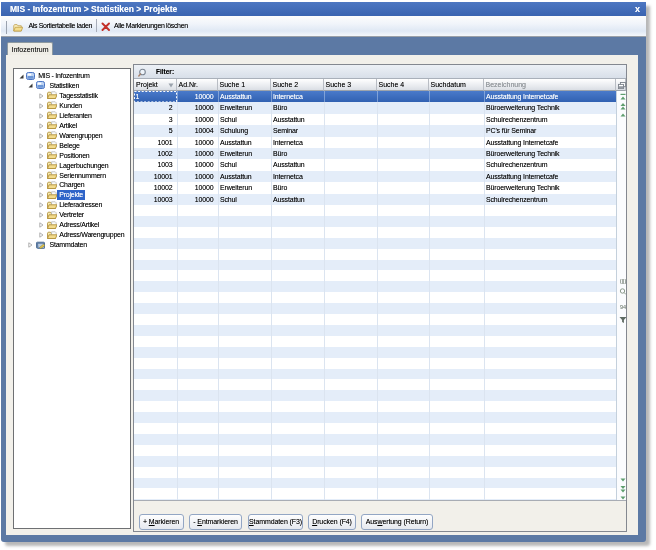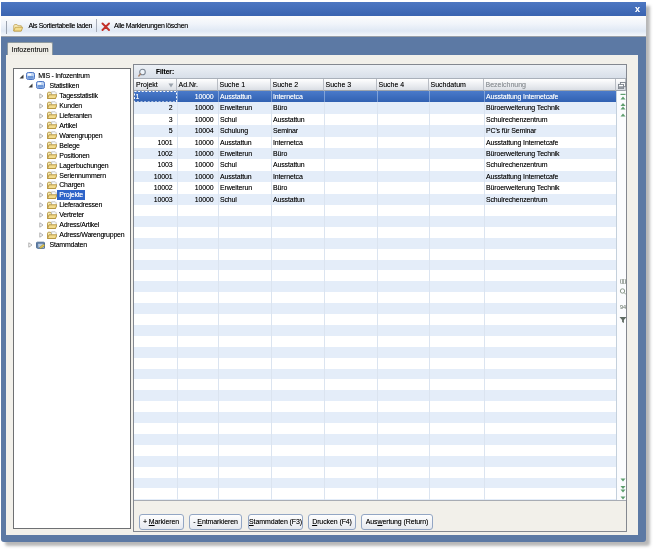--- a/index.html
+++ b/index.html
@@ -26,20 +26,21 @@
 #selrow{text-shadow:0 0 0.6px rgba(235,240,250,.6);position:absolute;left:0;top:0;width:482px;height:11.4px;background:linear-gradient(#4a7aca,#3161b2);color:#fff;font-size:7px;letter-spacing:-0.15px;line-height:11.6px}
 #navstrip{position:absolute;left:482px;top:26px;width:10px;height:409px;background:#fbfcfe;border-left:1px solid #c4d0dc}
 #botline{position:absolute;left:0;top:435px;width:492px;height:1px;background:#a8acb4}
 #btnpanel{position:absolute;left:0;top:436px;width:492px;height:30px;background:#f2f0ea}
 .btn{position:absolute;top:13px;height:16px;border:1px solid #93a6c4;border-radius:3px;background:linear-gradient(#fefefe,#e6e9ef);font-size:7px;letter-spacing:-0.1px;line-height:14px;text-align:center;color:#000;white-space:nowrap}
 u{text-underline-offset:1px}
 </style></head><body>
 <div id="page">
 <div id="win">
 <div id="titlebar">
+        <span style="position:absolute;left:9px">MIS - Infozentrum &gt; Statistiken &gt; Projekte</span>
         <span style="position:absolute;right:6px;font-size:9px">x</span>
       </div>
 <div id="toolbar">
 <span style="position:absolute;left:5px;top:5px;width:1px;height:13px;background:#9aa2ae"></span>
 <svg style="left:11.5px;top:7px" width="10.5" height="10" viewBox="0 0 14 13">
           <path d="M1 10.5 L1 3.5 L2 2 L5.5 2 L6.5 3.5 L11 3.5 L11 10.5 Z" fill="#faf0c2" stroke="#bb9a42" stroke-width="1"></path>
 <path d="M1 10.5 L3 5.5 L13 5.5 L11 10.5 Z" fill="#f3dd8e" stroke="#bb9a42" stroke-width="1"></path>
         </svg>
 <span class="tbtxt" style="left:27.5px">Als Sortiertabelle laden</span>
 <span style="position:absolute;left:94.5px;top:3px;width:1px;height:13px;background:#a8aeba"></span>

